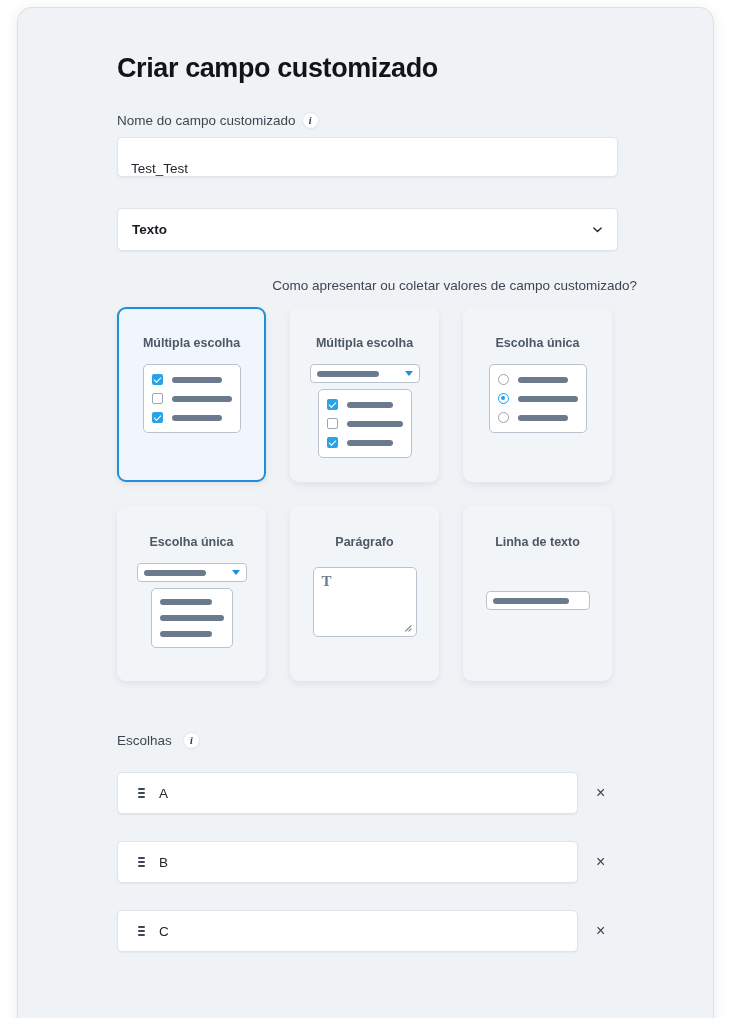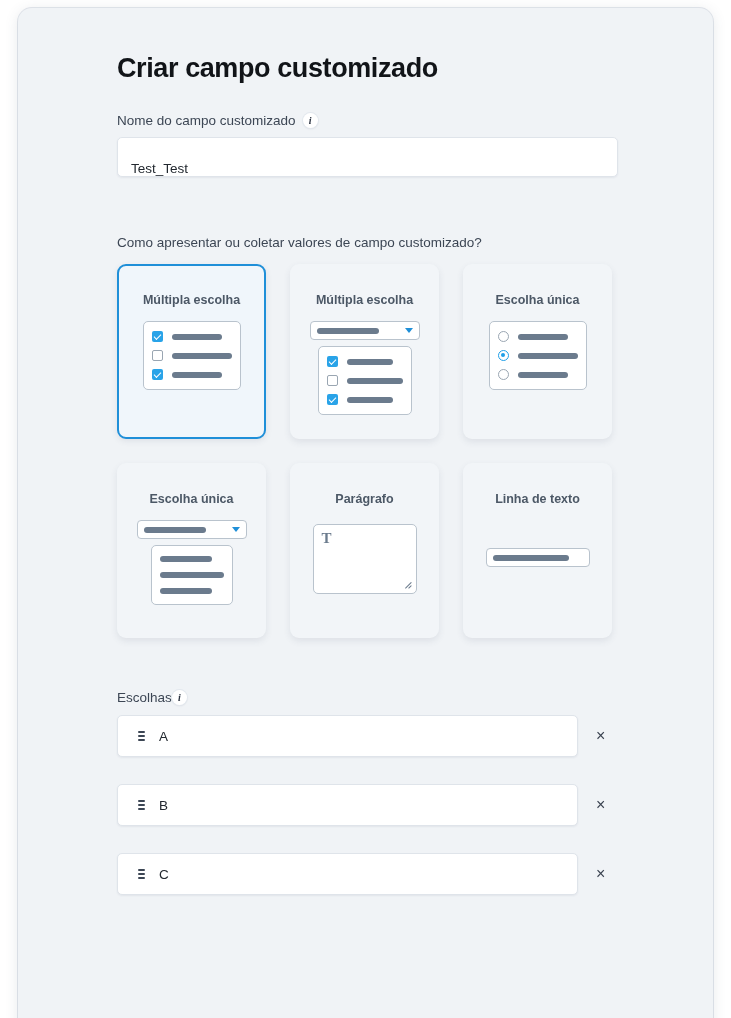--- a/index.html
+++ b/index.html
@@ -71,21 +71,21 @@
     background: #ffffff;
     border: 1px solid #dfe4ea;
     border-radius: 5px;
     box-shadow: 0 1px 2px rgba(40,55,80,.07);
     display: flex; align-items: center; justify-content: space-between;
     padding: 0 14px;
   }
   .select-value { font-size: 13.5px; font-weight: 700; color: #161b22; }
   .chev { width: 11px; height: 11px; }
 
-  .section-q { font-size: 13.5px; color: #3c4654; margin-bottom: 14px; }
+  .section-q { font-size: 13.5px; color: #3c4654; margin-bottom: 14px; text-align: right; }
 
   .cards { display: flex; flex-wrap: wrap; gap: 24px 24px; width: 520px; align-items: center; }
   .card {
     width: 149px; height: 175px;
     background: #f2f5f8;
     border-radius: 9px;
     box-shadow: 0 3px 7px rgba(55,70,95,.10);
     position: relative;
     display: flex; flex-direction: column; align-items: center;
     padding-top: 29px;
@@ -150,21 +150,21 @@
     border: 1px solid #b9c3cd; border-radius: 5px;
     position: relative; margin-top: 4px;
   }
   .para-t {
     position: absolute; left: 8px; top: 5px;
     font-family: "Liberation Serif", serif; font-weight: 700;
     font-size: 15px; color: #6b7b8d;
   }
   .grip { position: absolute; right: 4px; bottom: 4px; width: 11px; height: 11px; }
 
-  .choices-label { font-size: 13.5px; color: #3c4654; display: flex; align-items: center; gap: 0; margin-bottom: 10px; }
+  .choices-label { font-size: 13.5px; color: #3c4654; display: flex; align-items: center; gap: 12px; margin-bottom: 24px; }
 
   .choice-row { display: flex; align-items: center; gap: 18px; margin-bottom: 27px; }
   .choice-input {
     width: 461px; height: 42px; background: #fff;
     border: 1px solid #dfe4ea; border-radius: 5px;
     box-shadow: 0 1px 2px rgba(40,55,80,.07);
     display: flex; align-items: center; gap: 14px; padding: 0 0 0 20px;
   }
   .drag-handle { display: flex; flex-direction: column; gap: 2.5px; }
   .drag-handle i { display: block; width: 7px; height: 1.8px; background: #3c4654; border-radius: 1px; }
@@ -183,20 +183,26 @@
       <div class="field-label">
         <span>Nome do campo customizado</span>
         <span class="info-icon">i</span>
       </div>
       <div class="text-input">
         <span>Test_Test</span>
       </div>
 
       <div class="gap-a"></div>
 
+      <div class="select-box">
+        <span class="select-value">Texto</span>
+        <svg class="chev" viewBox="0 0 12 12">
+          <path d="M2 4.3 L6 8.2 L10 4.3" fill="none" stroke="#22282f" stroke-width="1.5" stroke-linecap="round" stroke-linejoin="round"></path>
+        </svg>
+      </div>
 
       <div class="gap-b"></div>
 
       <div class="section-q">Como apresentar ou coletar valores de campo customizado?</div>
 
       <div class="cards">
 
         <div class="card selected">
           <div class="card-title">Múltipla escolha</div>
           <div class="prev-box">

